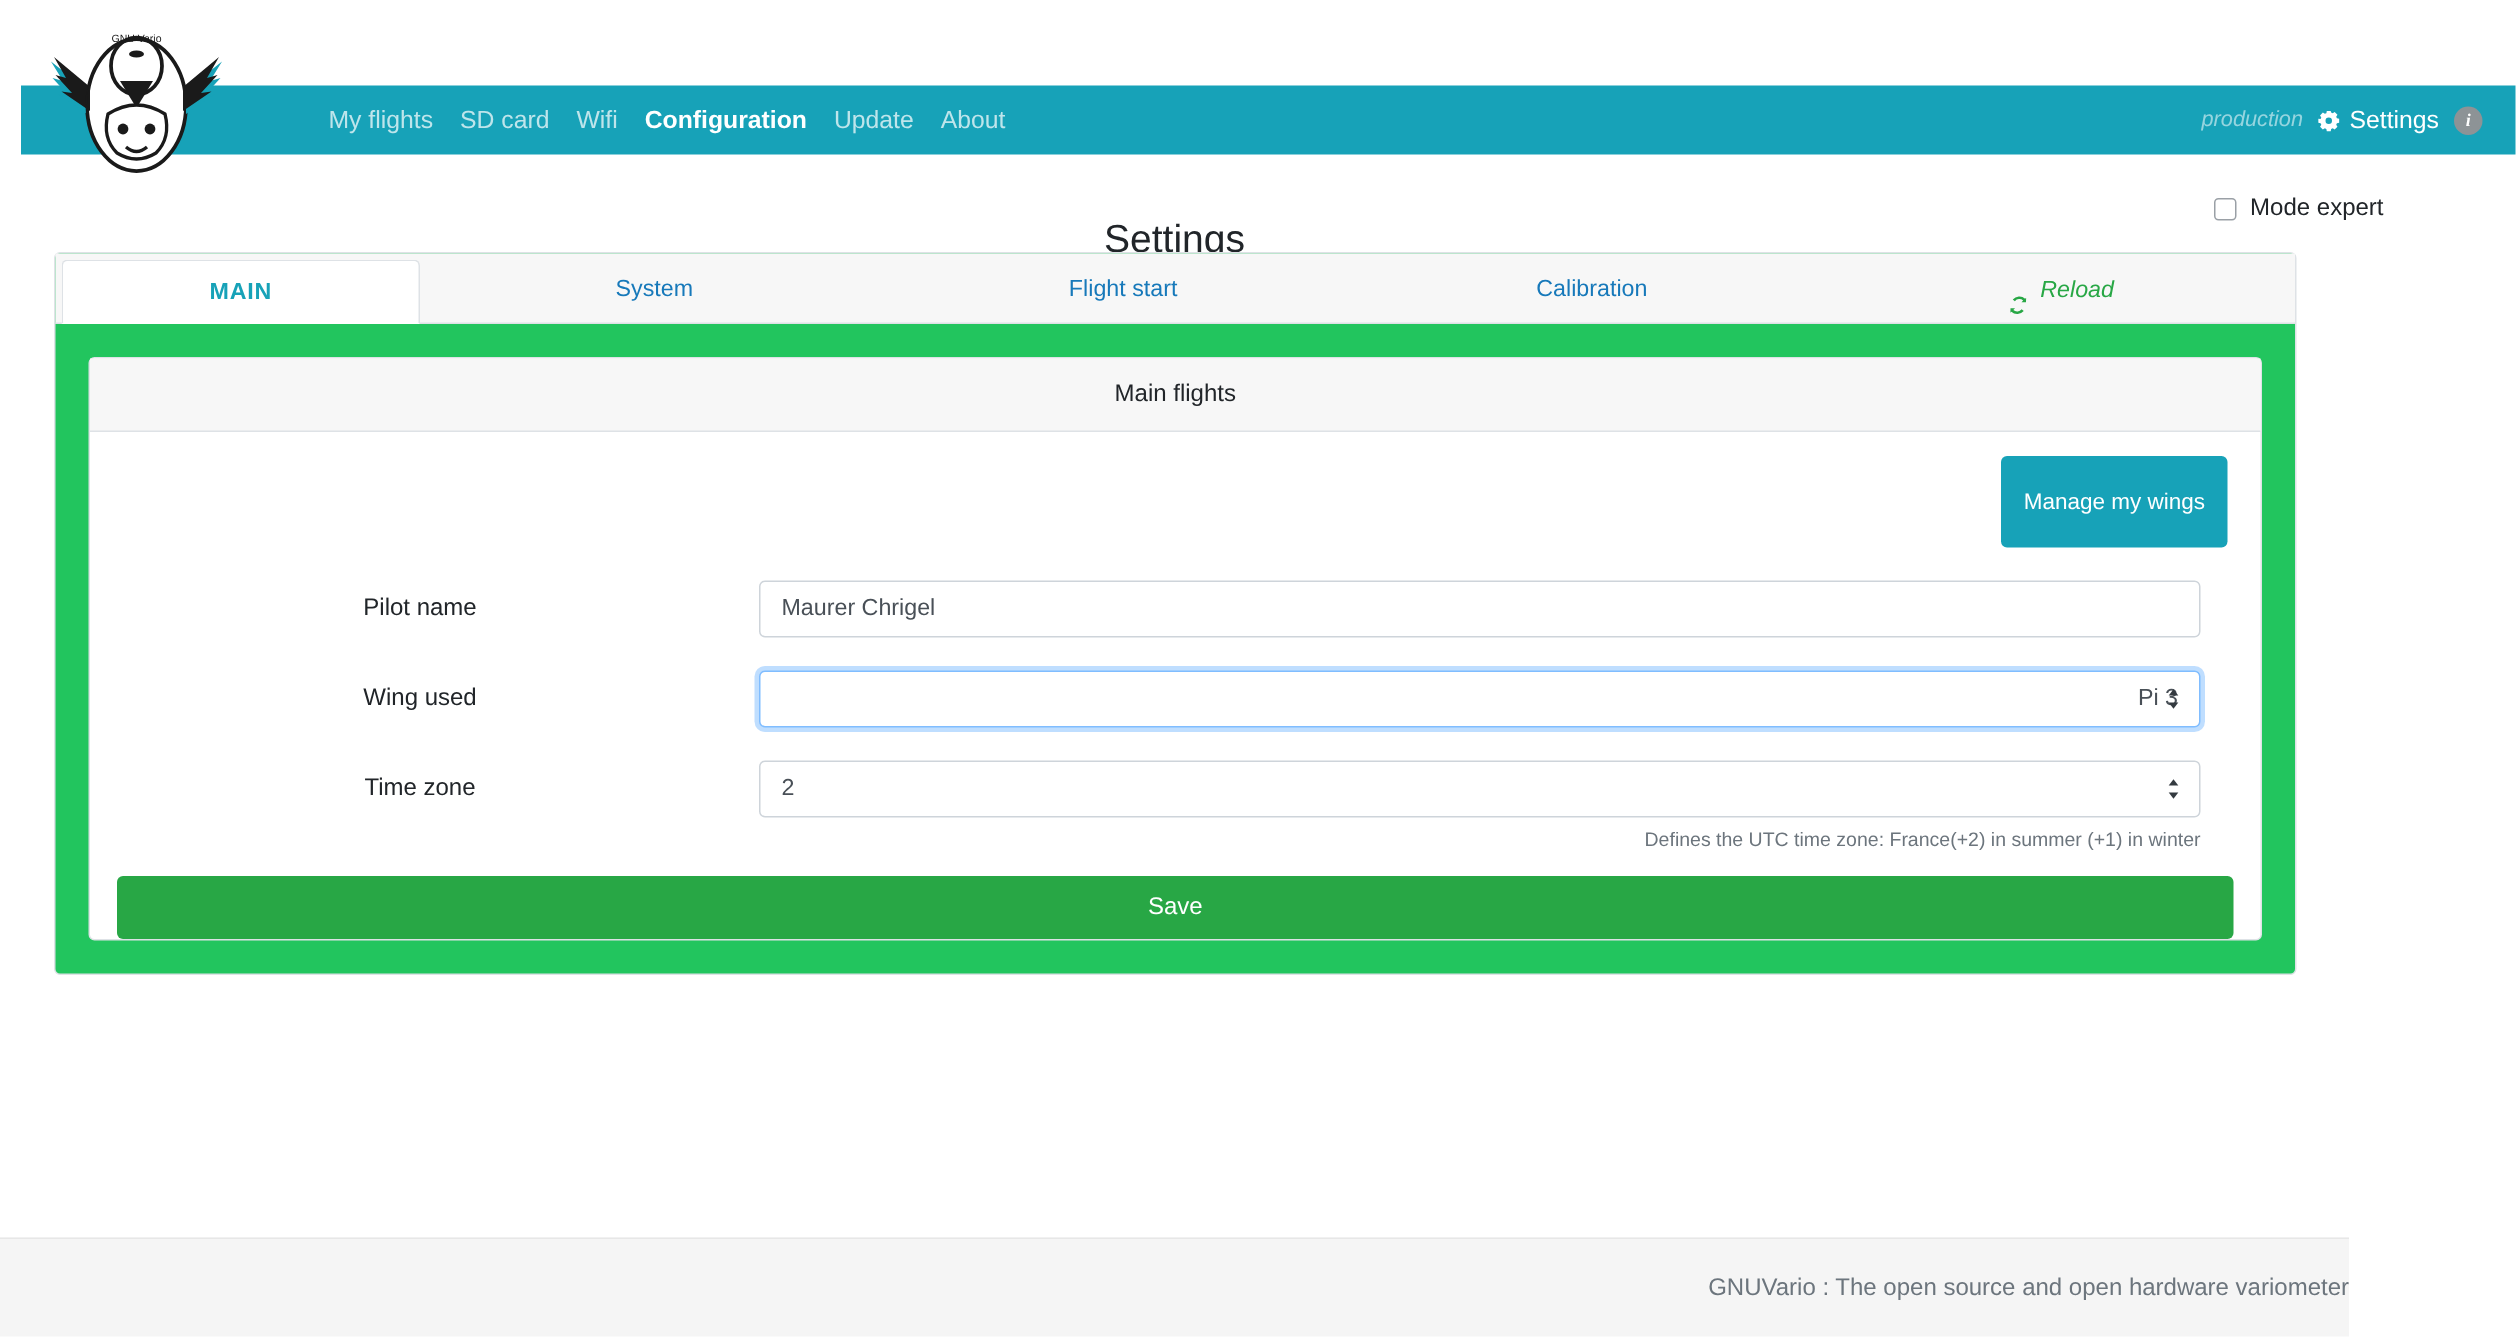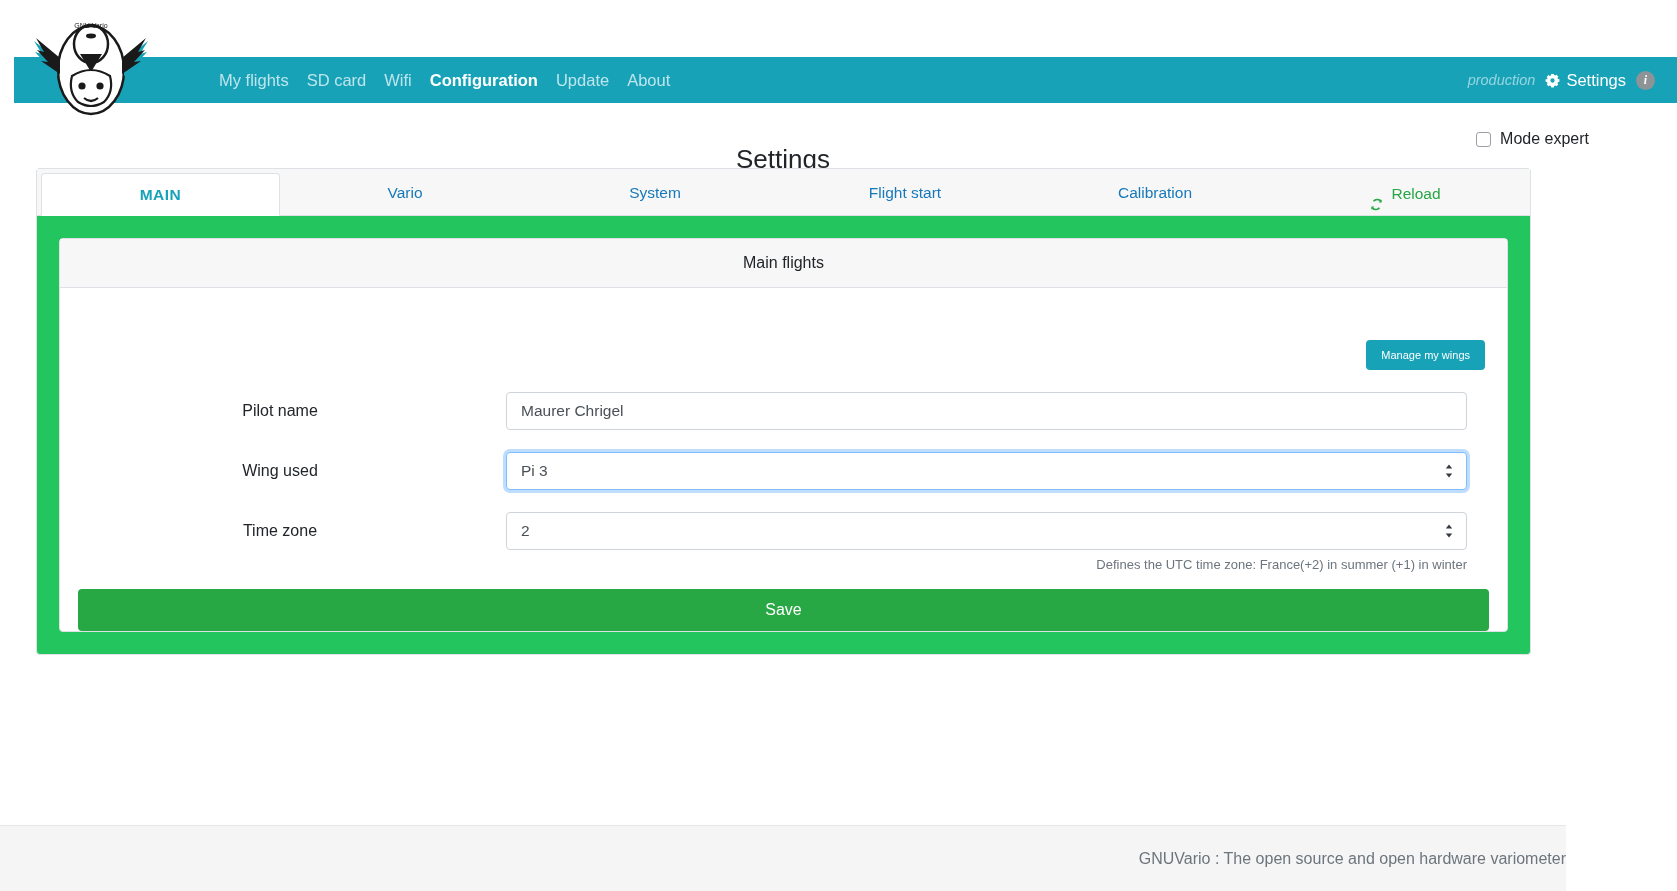--- a/index.html
+++ b/index.html
@@ -150,20 +150,21 @@
     border-radius: 4px 4px 0 0;
     margin-bottom: -1px;
     flex: 0 0 239px;
   }
   .tab.reload {
     color: #28a745;
     display: flex;
     align-items: center;
     justify-content: center;
     gap: 7px;
+    font-style: italic;
   }
   .reload-icon {
     width: 15px; height: 15px;
     display: inline-block;
   }
 
   
   .tab-body {
     padding: 22px;
   }
@@ -186,25 +187,24 @@
   .btn-row {
     display: flex;
     justify-content: flex-end;
     padding-right: 4px;
   }
   .btn-teal {
     background: #17a2b8;
     color: #ffffff;
     border: none;
     border-radius: 4px;
-    font-size: 11px;
-    padding: 9px 15px;
+    font-size: 15px;
+    padding: 22px 15px;
     cursor: pointer;
     font-family: "Liberation Sans", sans-serif;
-    margin-top: 36px;
   }
 
   .form-row {
     display: flex;
     align-items: center;
     margin-top: 22px;
   }
   .form-label {
     width: 428px;
     text-align: center;
@@ -222,20 +222,21 @@
     display: flex;
     align-items: center;
     padding: 0 14px;
     font-size: 15.5px;
     color: #495057;
     position: relative;
   }
   .form-control.focused {
     border: 1px solid #80bdff;
     box-shadow: 0 0 0 3px rgba(0,123,255,0.25);
+    justify-content: flex-end;
   }
   .select-arrow {
     position: absolute;
     right: 12px; top: 50%;
     transform: translateY(-50%);
     width: 10px; height: 16px;
   }
   .help-text {
     text-align: right;
     font-size: 13px;
@@ -323,21 +324,20 @@
 <h1 class="page-title">Settings</h1>
 <label class="mode-expert">
   <span class="checkbox"></span>
   <span>Mode expert</span>
 </label>
 
 <div class="tab-card">
 
   <div class="tab-header">
     <div class="tab active">MAIN</div>
-    <div class="tab">Vario</div>
     <div class="tab">System</div>
     <div class="tab">Flight start</div>
     <div class="tab">Calibration</div>
     <div class="tab reload">
       <span class="reload-icon">
         <svg viewBox="0 0 16 16" width="15" height="15" fill="#28a745">
           <path d="M13.6 2.7l-.1 3.2-3.2-.1 1.2-1.2a4.2 4.2 0 00-5.9.5l-1.5-1.2a6.2 6.2 0 018.8-.6l.7-.6zM2.4 13.3l.1-3.2 3.2.1-1.2 1.2a4.2 4.2 0 005.9-.5l1.5 1.2a6.2 6.2 0 01-8.8.6l-.7.6z"></path>
         </svg>
       </span>
       <span>Reload</span>

